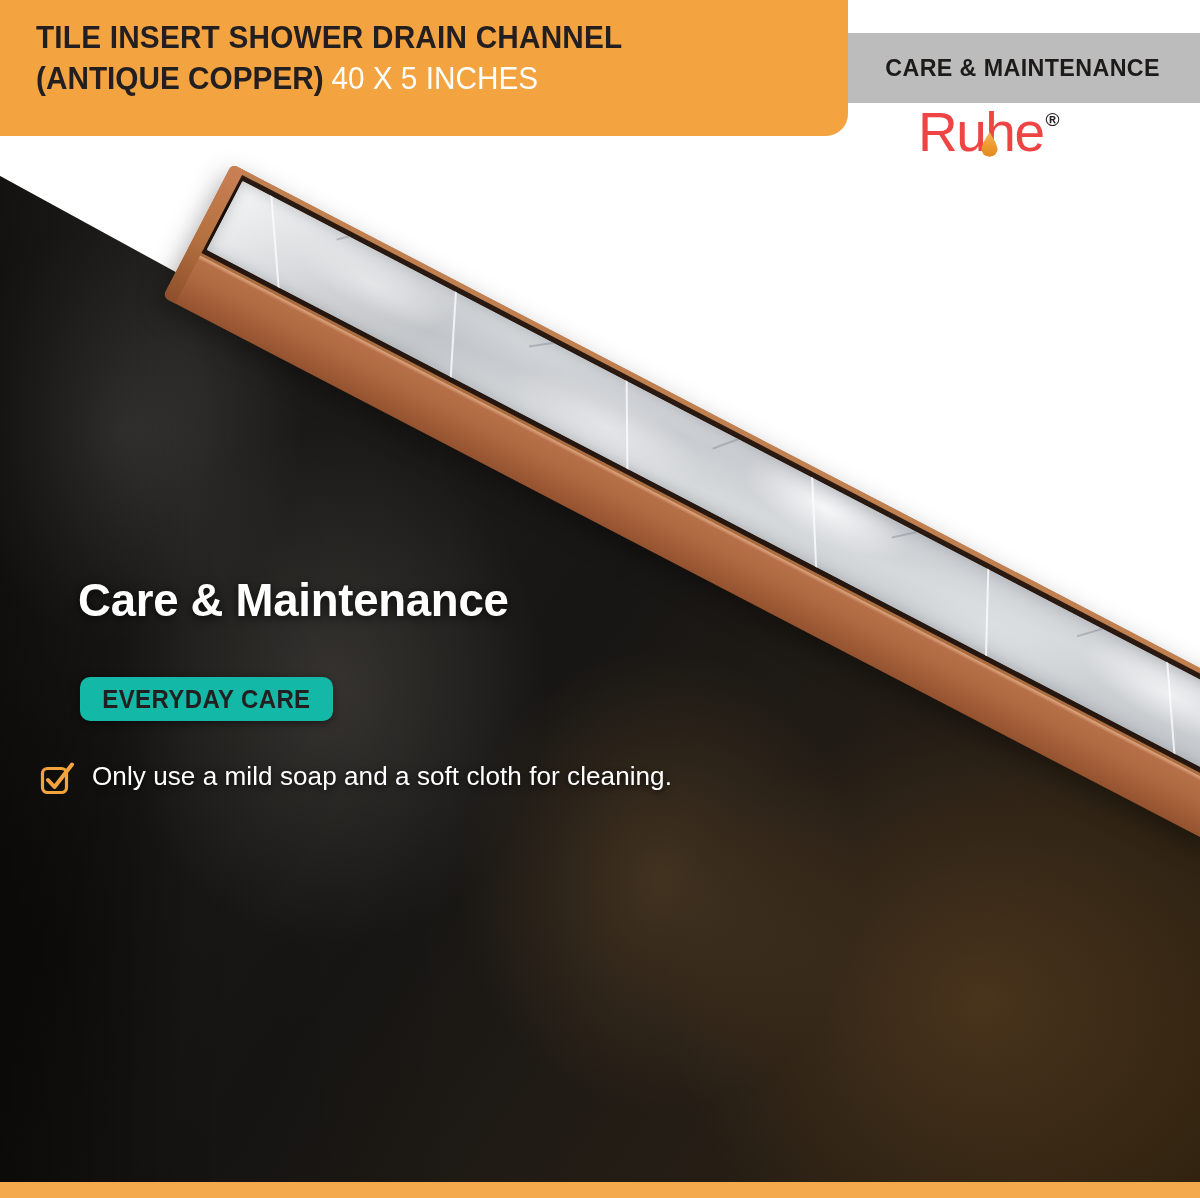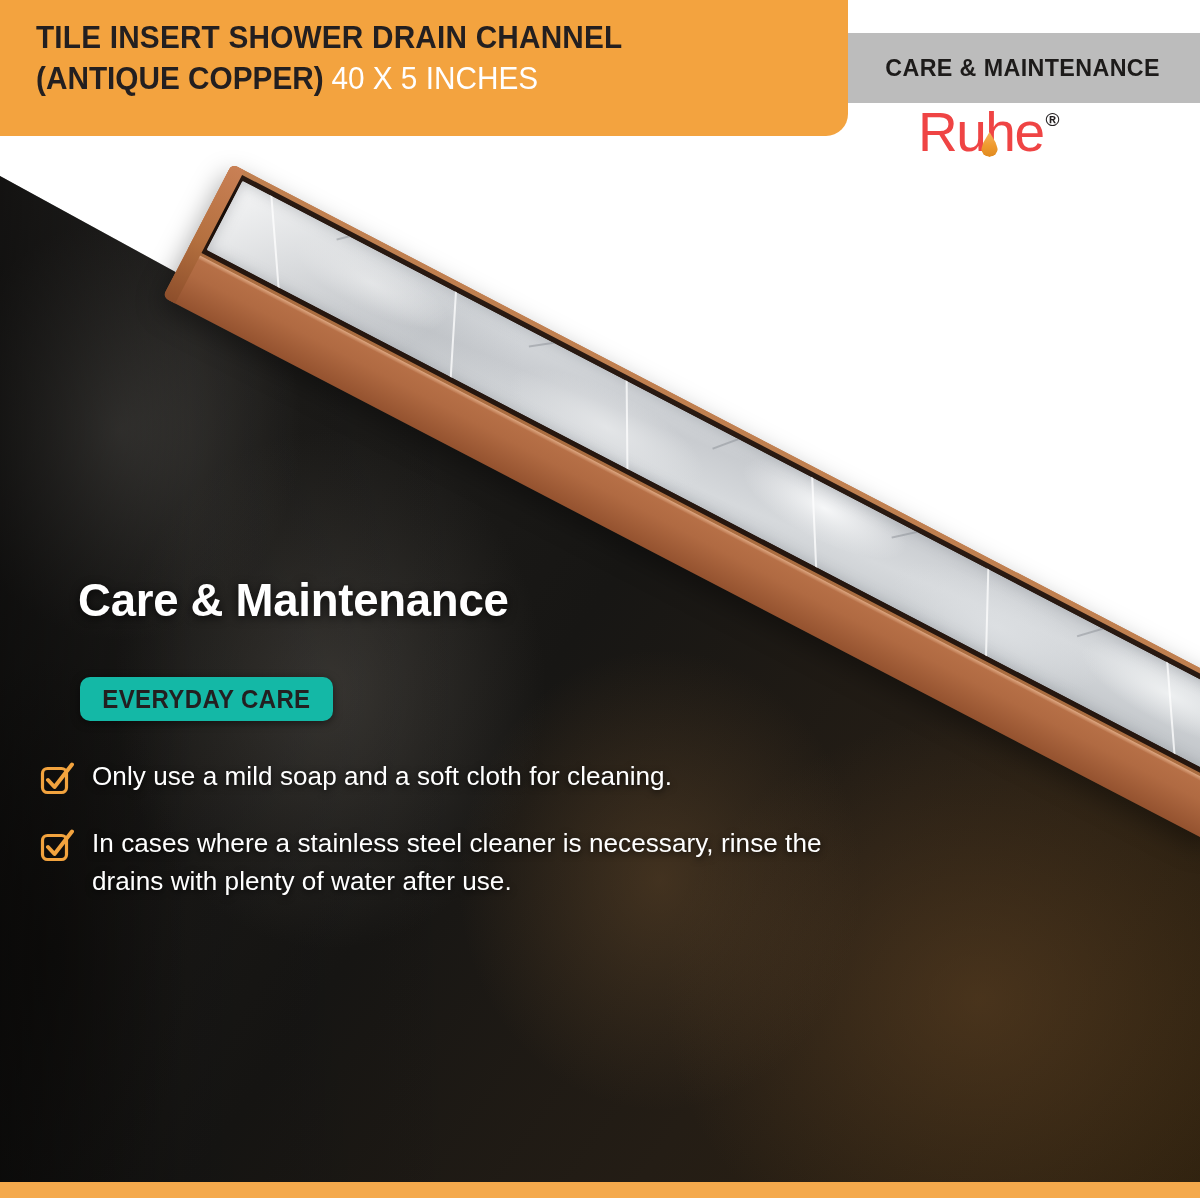--- a/index.html
+++ b/index.html
@@ -251,20 +251,21 @@
     color:#231f20;
     letter-spacing:0.4px;
     white-space:nowrap;
     transform:scaleX(0.96);
   }
 
   .bullets {
     position:absolute;
     left:40px; top:758px;
     width:1000px;
+    text-align:right;
   }
   .bullet {
     display:flex;
     align-items:flex-start;
     margin-bottom:29px;
   }
   .bullet:last-child { margin-bottom:0; }
 
   .chk {
     flex:0 0 auto;
@@ -357,28 +358,19 @@
           <svg width="34" height="34" viewBox="0 0 34 34">
             <rect x="2.5" y="6.5" width="24" height="24" rx="5" ry="5" fill="none" stroke="#F2A33E" stroke-width="3.2"></rect>
             <path d="M8 18 L14.5 25 L32 2.5" fill="none" stroke="#F2A33E" stroke-width="4" stroke-linecap="round" stroke-linejoin="round"></path>
           </svg>
         </span>
         <span class="bullet-text">Only use a mild soap and a soft cloth for cleaning.</span>
       </div>
 
 
 
-      <div class="bullet">
-        <span class="chk">
-          <svg width="34" height="34" viewBox="0 0 34 34">
-            <rect x="2.5" y="6.5" width="24" height="24" rx="5" ry="5" fill="none" stroke="#F2A33E" stroke-width="3.2"></rect>
-            <path d="M8 18 L14.5 25 L32 2.5" fill="none" stroke="#F2A33E" stroke-width="4" stroke-linecap="round" stroke-linejoin="round"></path>
-          </svg>
-        </span>
-        <span class="bullet-text" style="max-width:775px;">In cases where a stainless steel cleaner is necessary, rinse the drains with plenty of water after use.</span>
-      </div>
 
     </div>
   </div>
 
   <div class="bottom-bar"></div>
 
 </div>
 
 </body></html>

